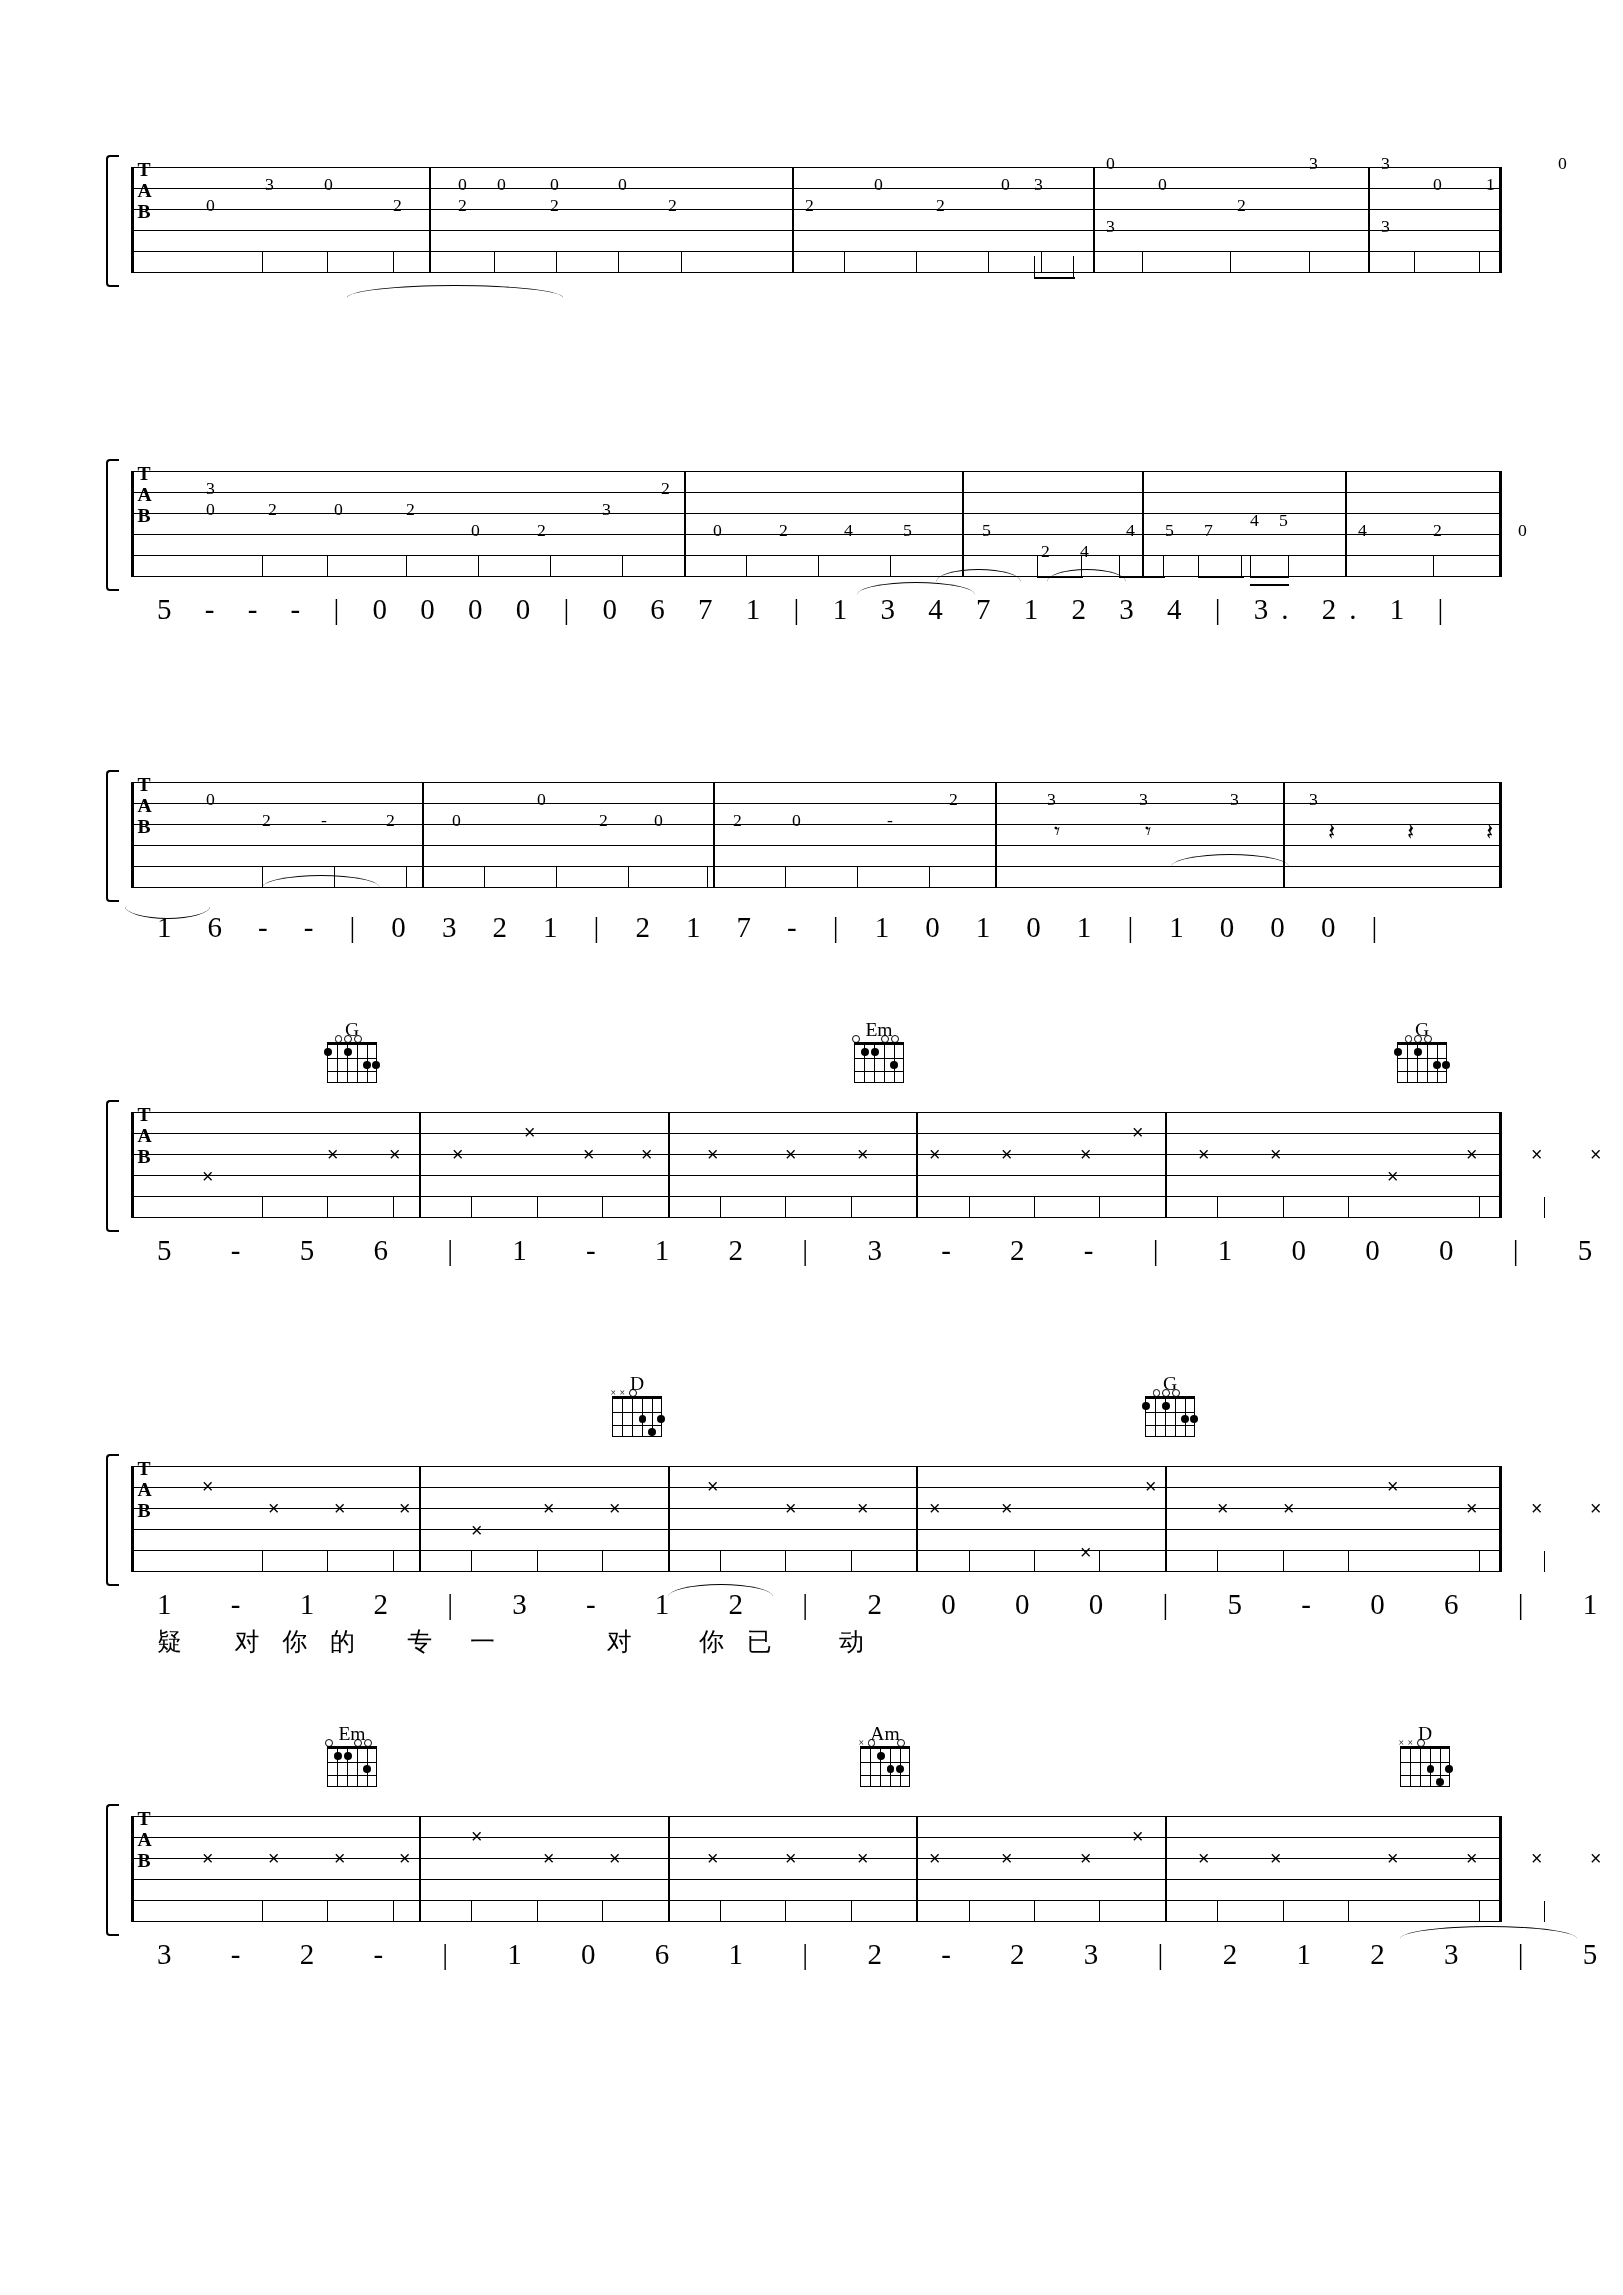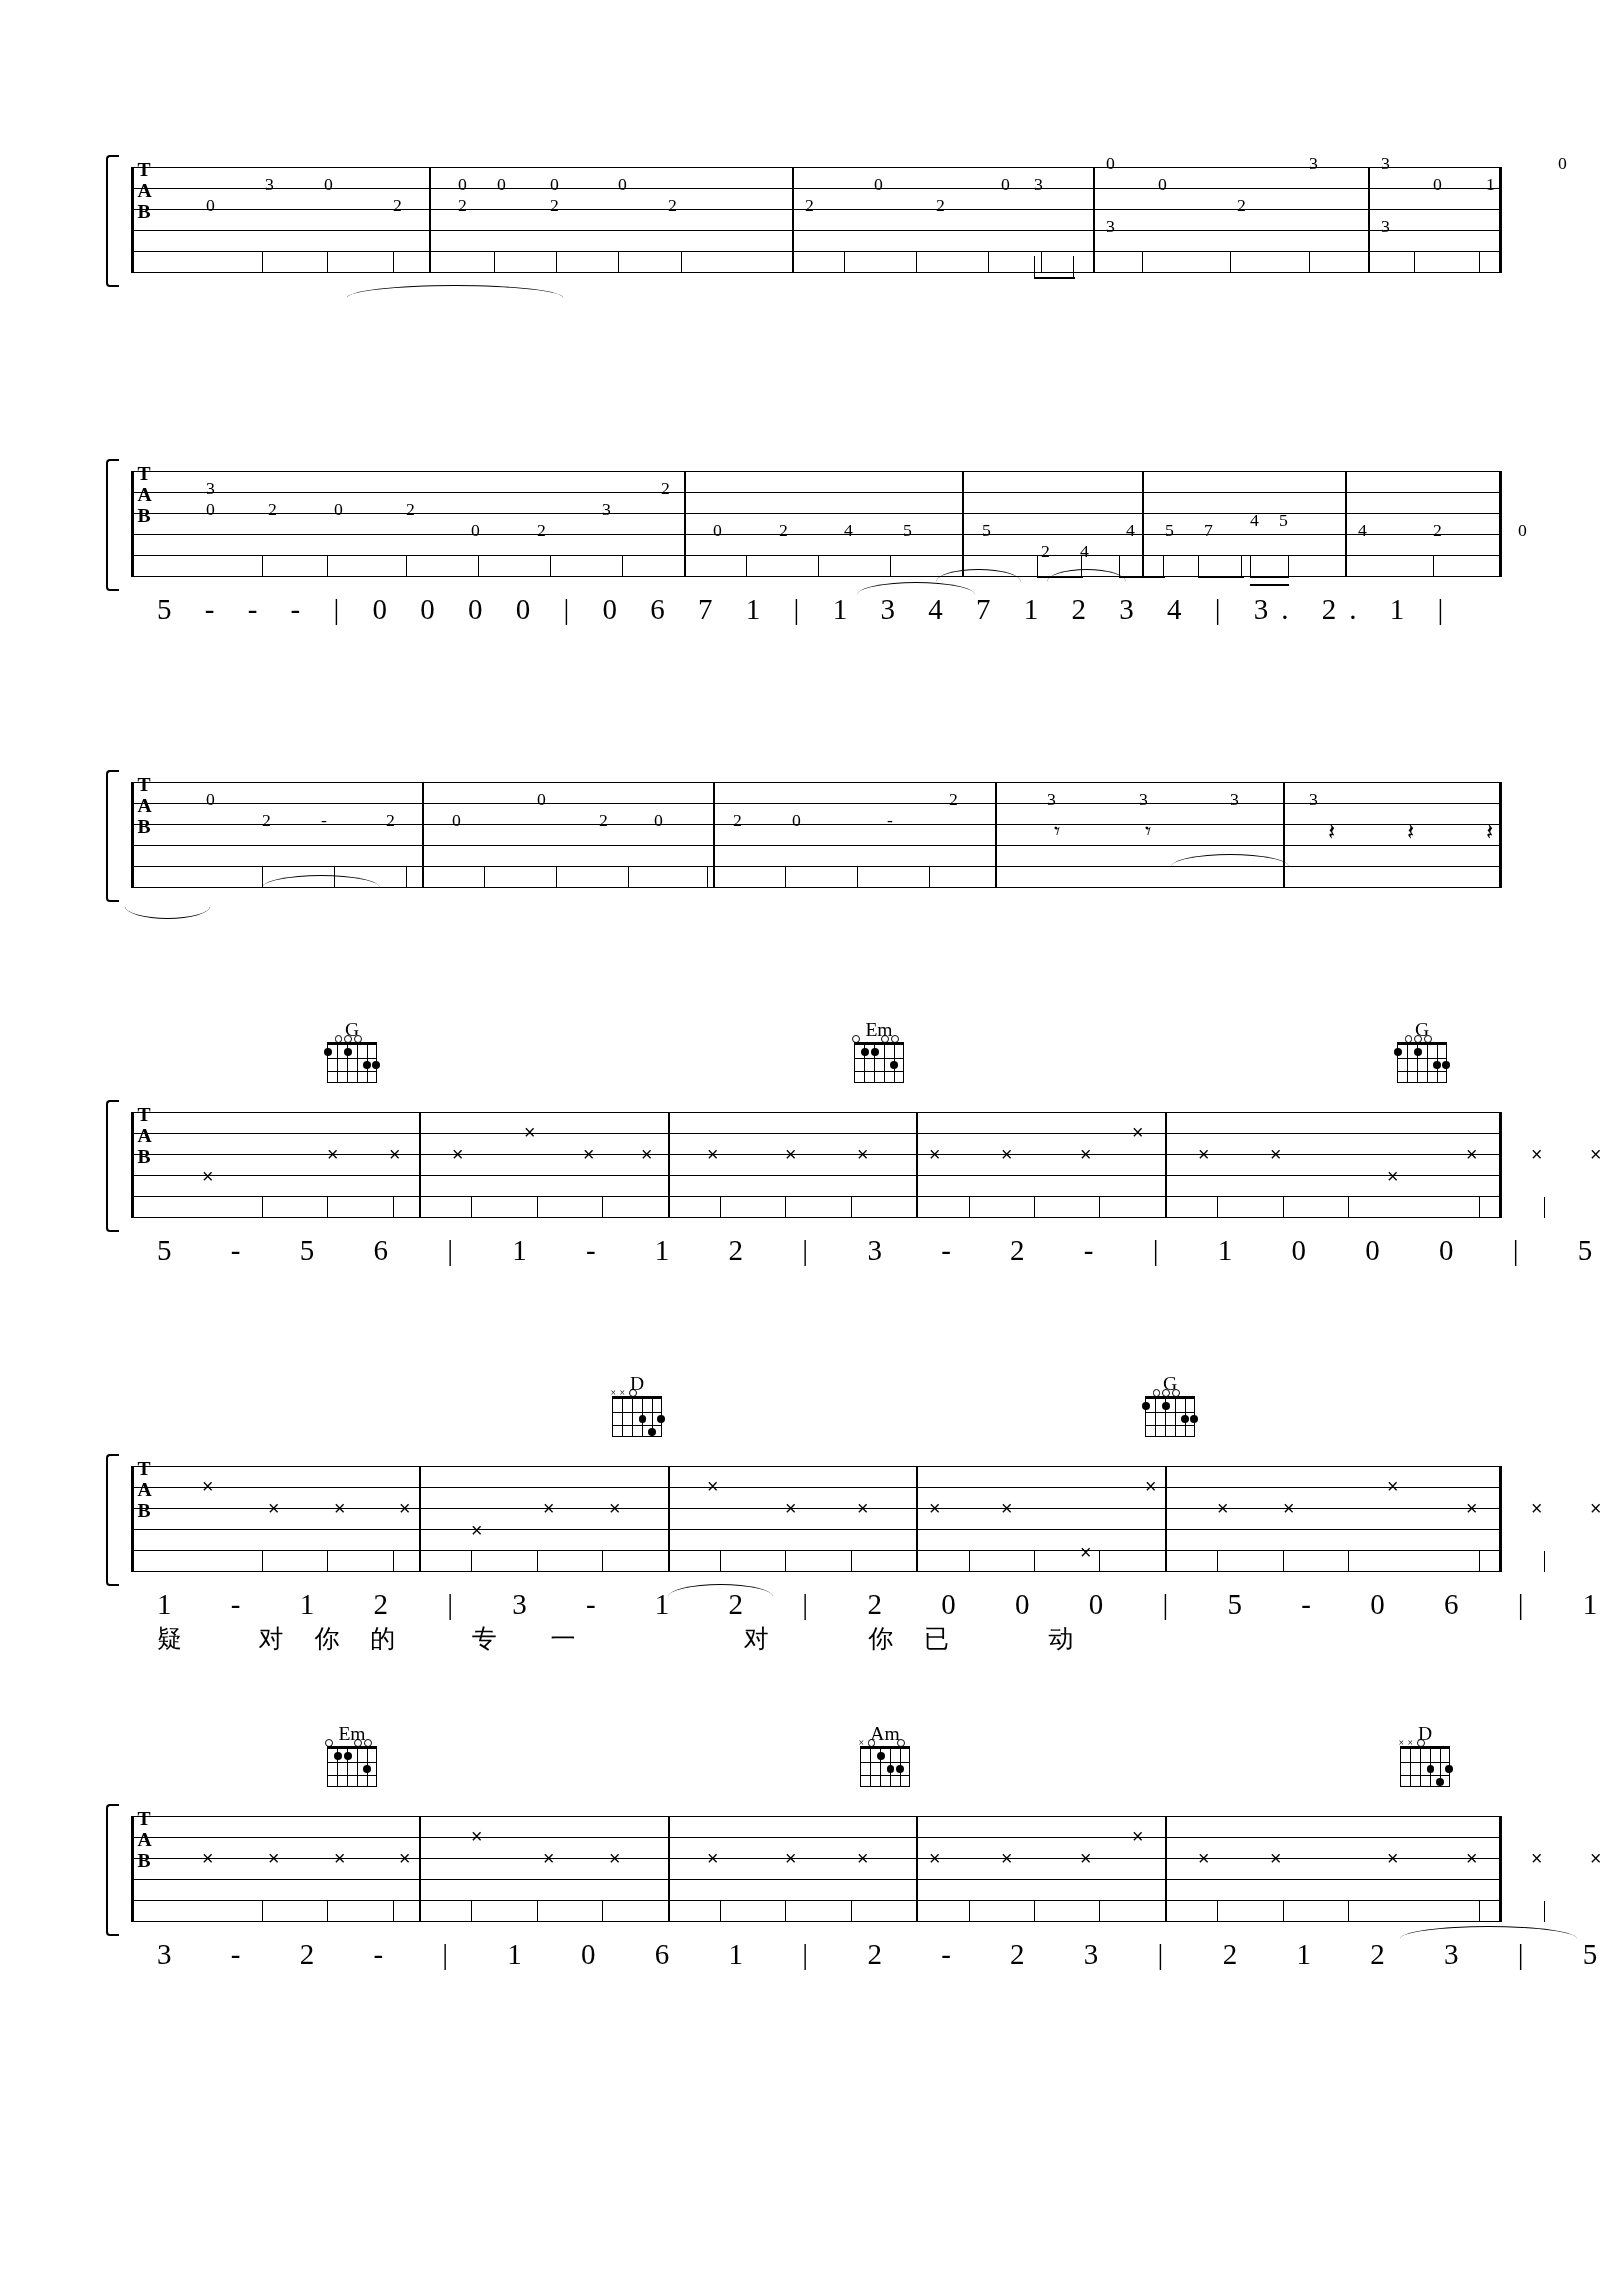--- a/index.html
+++ b/index.html
@@ -250,20 +250,21 @@
       <div class="tabnum" style="left:1178px;top:9.2px;">3</div>
       <div class="restmark" style="left:923px;top:38px;">𝄾</div>
       <div class="restmark" style="left:1014px;top:38px;">𝄾</div>
       <div class="restmark" style="left:1197px;top:39px;">𝄽</div>
       <div class="restmark" style="left:1276px;top:39px;">𝄽</div>
       <div class="restmark" style="left:1355px;top:39px;">𝄽</div>
     </div>
     <div class="slur" style="left:131px;top:93px;width:118px;"></div>
     <div class="slur down" style="left:-6.5px;top:124px;width:85px;"></div>
     <div class="slur" style="left:1040px;top:72px;width:118px;"></div>
+    <div class="jianpu" style="left:26px;top:131px;letter-spacing:14.4px;">1 6 - - | 0 3 2 1 | 2 1 7 - | 1 0 1 0 1 | 1 0 0 0 |</div>
   </div>
 
   <div class="system" style="left:131px;top:1112px;width:1371px;">
 
     <div class="chordbox" style="left:193px;top:-92px;">
       <div class="chordname">G</div>
       <div class="grid">
         <div class="v" style="left:9.2px;"></div>
           <div class="v" style="left:19px;"></div>
         <div class="v" style="left:29px;"></div>
@@ -464,21 +465,21 @@
       <div class="xmark" style="left:1014px;top:10.5px;">×</div>
       <div class="xmark" style="left:1086px;top:33px;">×</div>
       <div class="xmark" style="left:1152px;top:33px;">×</div>
       <div class="xmark" style="left:1256px;top:10.5px;">×</div>
       <div class="xmark" style="left:1335px;top:33px;">×</div>
       <div class="xmark" style="left:1400px;top:33px;">×</div>
       <div class="xmark" style="left:1459px;top:33px;">×</div>
     </div>
     <div class="slur" style="left:537px;top:118px;width:105px;"></div>
     <div class="jianpu" style="left:26px;top:124px;letter-spacing:26px;">1 - 1 2 | 3 - 1 2 | 2 0 0 0 | 5 - 0 6 | 1 - 0 2 |</div>
-    <div class="lyrics" style="left:26px;top:162px;letter-spacing:7.9px;font-family:Liberation Mono, monospace;">疑   对 你 的   专  一       对    你 已    动</div>
+    <div class="lyrics" style="left:26px;top:162px;letter-spacing:7.9px;">疑   对 你 的   专  一       对    你 已    动</div>
   </div>
 
   <div class="system" style="left:131px;top:1816px;width:1371px;">
     <div class="chordbox" style="left:193px;top:-92px;">
       <div class="chordname">Em</div>
       <div class="grid">
         <div class="v" style="left:9.2px;"></div>
           <div class="v" style="left:19px;"></div>
         <div class="v" style="left:29px;"></div>
           <div class="v" style="left:39px;"></div>

